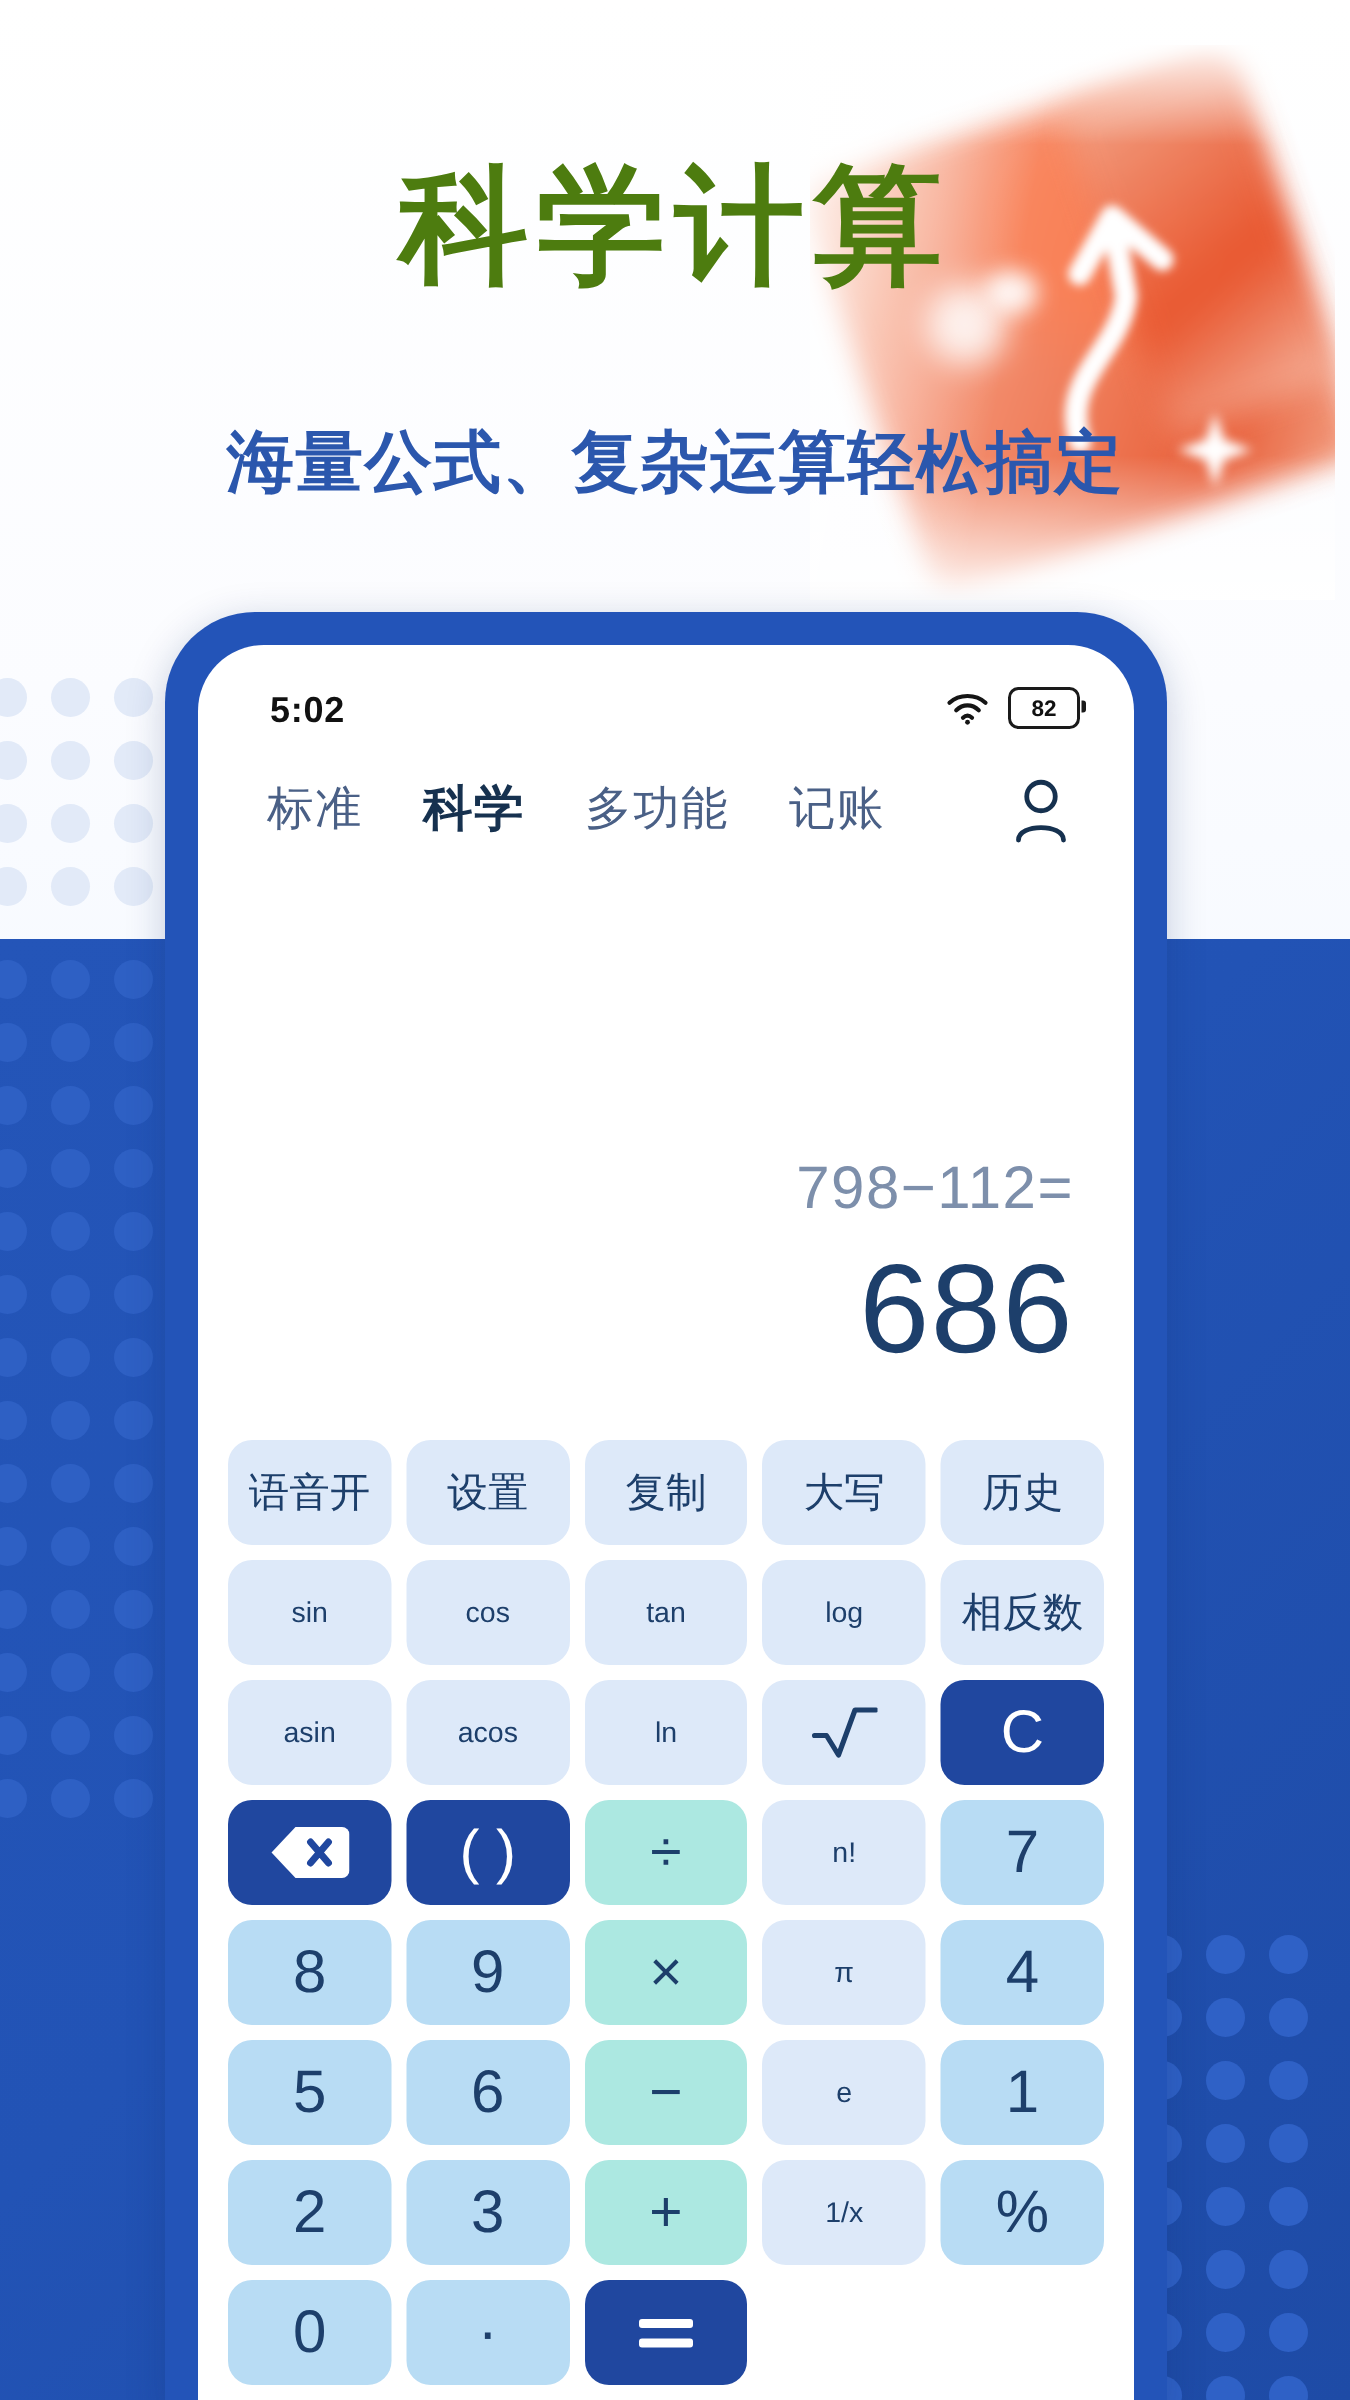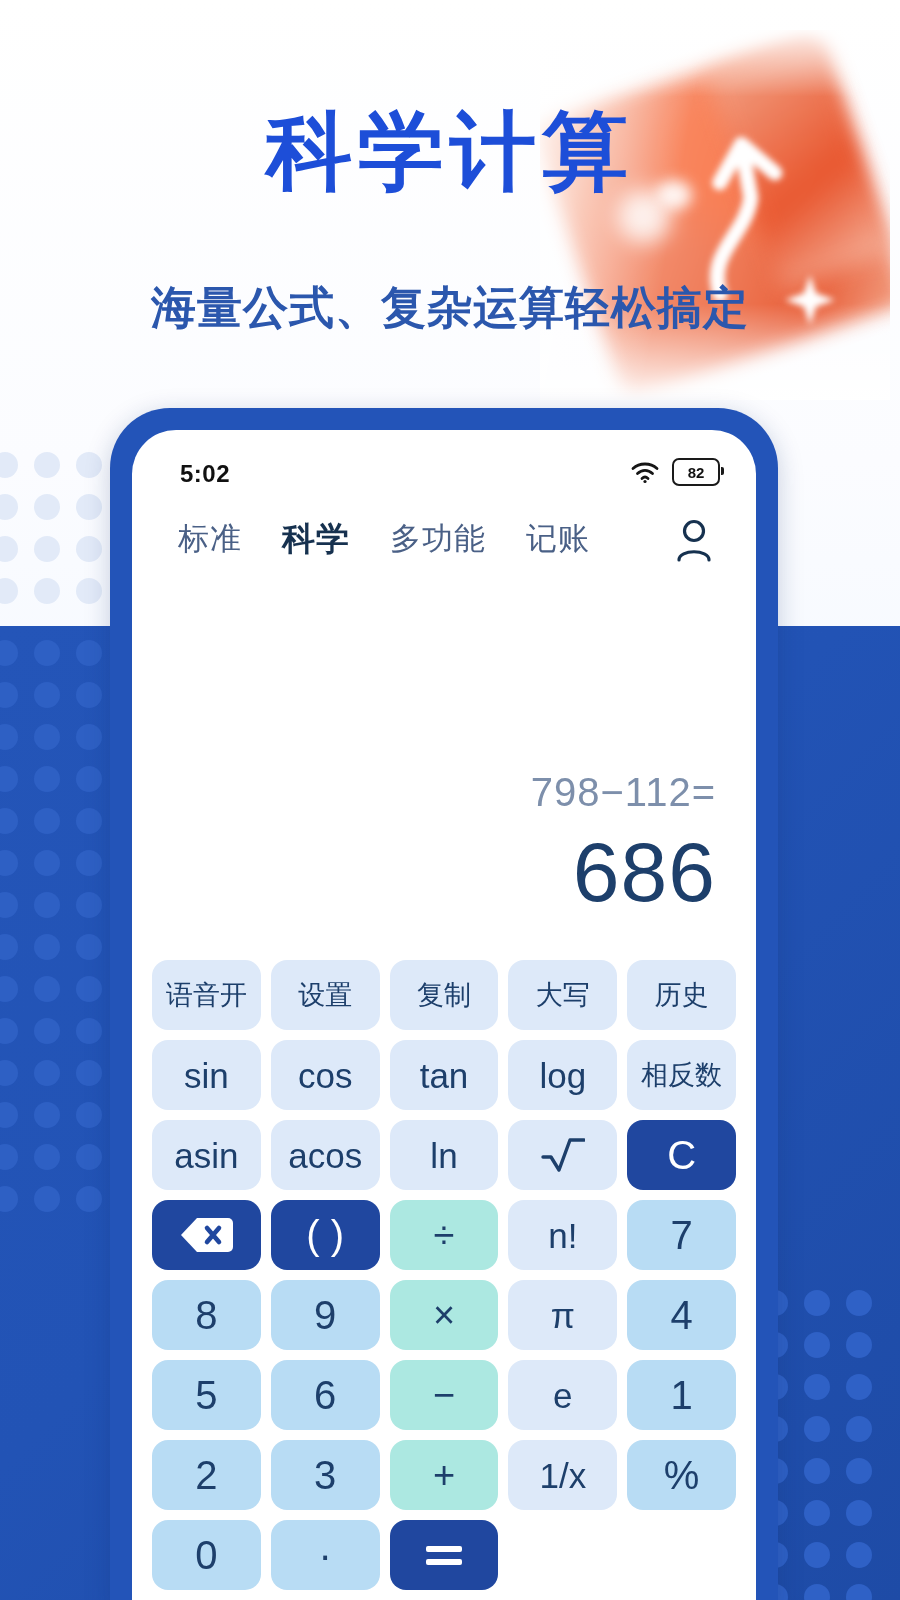--- a/index.html
+++ b/index.html
@@ -51,21 +51,21 @@
   .hero-arrow{position:absolute;left:150px;top:95px;width:130px;height:170px;filter:blur(3.2px);transform:rotate(-10deg);}
   .hero-star{position:absolute;left:243px;top:243px;width:54px;height:54px;filter:blur(3.4px);}
   .hero-dot{position:absolute;left:116px;top:150px;width:36px;height:30px;border-radius:50%;background:#fff;filter:blur(7px);opacity:.9;}
   .hero-fade{position:absolute;left:0;top:0;width:350px;height:370px;
     background:linear-gradient(100deg,rgba(255,255,255,.92) 0%,rgba(255,255,255,.45) 18%,rgba(255,255,255,0) 40%),
                linear-gradient(0deg,rgba(255,255,255,.95) 0%,rgba(255,255,255,0) 26%),
                linear-gradient(180deg,rgba(255,255,255,.9) 0%,rgba(255,255,255,0) 18%);}
 
   
   .headline{position:absolute;left:0;top:108px;width:900px;text-align:center;
-    font-size:86px;font-weight:bold;color:#1d4ed8;letter-spacing:6px;
+    font-size:86px;font-weight:bold;color:#4d7c0f;letter-spacing:6px;
     font-family:"DejaVu Sans","Liberation Sans",sans-serif;line-height:1;}
   .subline{position:absolute;left:0;top:285px;width:900px;text-align:center;
     font-size:45px;font-weight:bold;color:#2b57ad;letter-spacing:1px;
     font-family:"DejaVu Sans","Liberation Sans",sans-serif;line-height:1;}
 
   
   .phone{position:absolute;left:110px;top:408px;width:668px;height:1200px;}
   .phone-frame{position:absolute;left:0;top:0;width:668px;height:1200px;
     background:#2354b8;border-radius:60px 60px 0 0;
     box-shadow:0 6px 26px rgba(14,40,100,.22);}
@@ -90,21 +90,21 @@
   
   .display{position:absolute;right:40px;top:340px;width:540px;text-align:right;}
   .expr{font-size:40px;color:#7d8fab;letter-spacing:1px;line-height:1.1;}
   .result{font-size:84px;color:#1d3f6b;font-weight:normal;line-height:1.15;margin-top:10px;letter-spacing:1px;}
 
   
   .keypad{position:absolute;left:12px;top:530px;width:600px;
     display:grid;grid-template-columns:repeat(5,1fr);gap:10px 10px;padding:0 8px;box-sizing:border-box;}
   .key{height:70px;border-radius:16px;display:flex;align-items:center;justify-content:center;
     font-size:33px;color:#1d3f6b;cursor:pointer;user-select:none;line-height:1;}
-  .key.fn{background:#dde9f9;font-size:35px;}
+  .key.fn{background:#dde9f9;font-size:19px;}
   .key.fn.sym{font-size:33px;}
   .key.num{background:#b8dcf4;font-size:40px;}
   .key.op{background:#ace8e1;font-size:38px;}
   .key.dark{background:#20479f;color:#ffffff;font-size:40px;}
   .key.cjk{font-size:27px;}
   .key .eq{display:flex;flex-direction:column;gap:7px;}
   .key .eq i{display:block;width:36px;height:6px;background:#fff;border-radius:2px;}
 </style>
 </head>
 <body>

